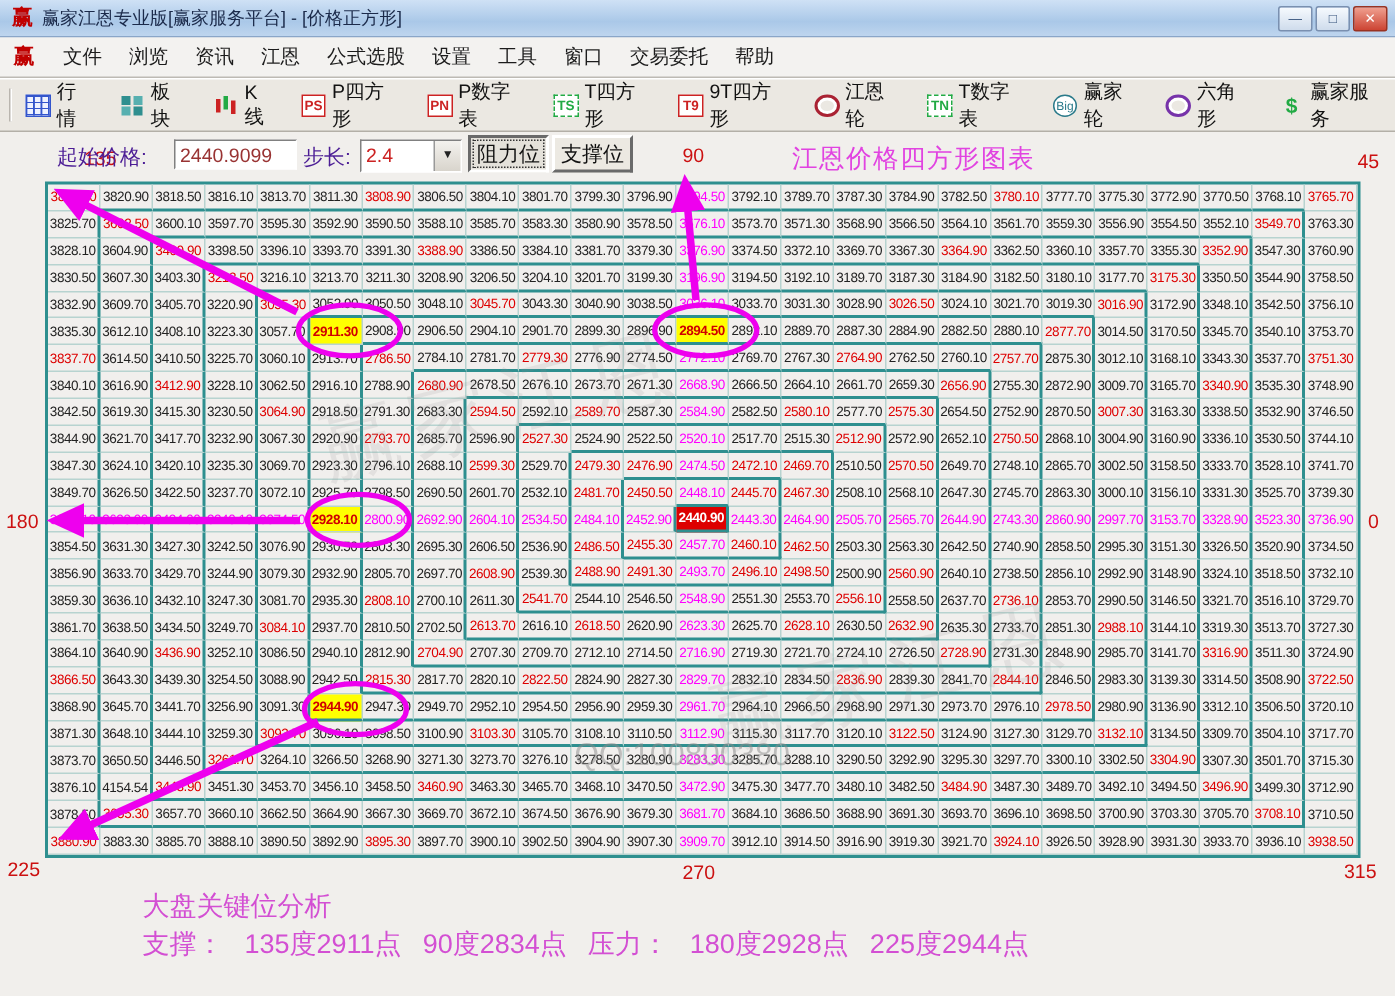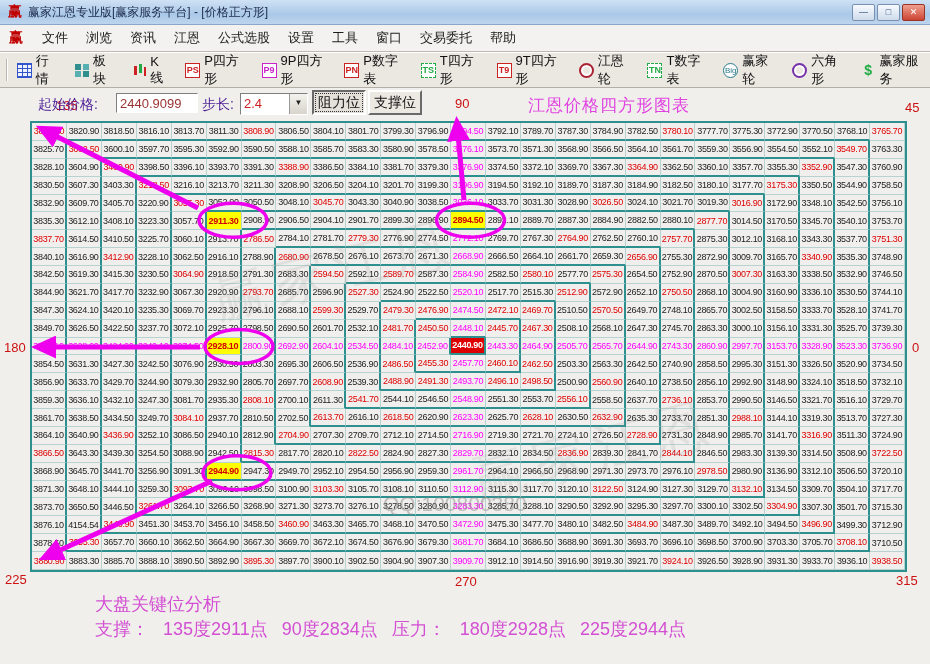--- a/index.html
+++ b/index.html
@@ -117,24 +117,20 @@
         <span class="ico ico-blocks"></span>
         <span>板块</span>
       </div>
       <div class="tb-item">
         <span class="ico ico-candles"></span>
         <span>K线</span>
       </div>
       <div class="tb-item">
         <span class="ico ico-box" style="color: rgb(204, 34, 34); border-color: rgb(204, 34, 34);">PS</span>
         <span>P四方形</span>
-      </div>
-      <div class="tb-item">
-        <span class="ico ico-box" style="color: rgb(204, 34, 204); border-color: rgb(204, 34, 204);">P9</span>
-        <span>9P四方形</span>
       </div>
       <div class="tb-item">
         <span class="ico ico-box" style="color: rgb(204, 34, 34); border-color: rgb(204, 34, 34);">PN</span>
         <span>P数字表</span>
       </div>
       <div class="tb-item">
         <span class="ico ico-box dashed" style="color: rgb(34, 170, 68); border-color: rgb(34, 170, 68);">TS</span>
         <span>T四方形</span>
       </div>
       <div class="tb-item">

